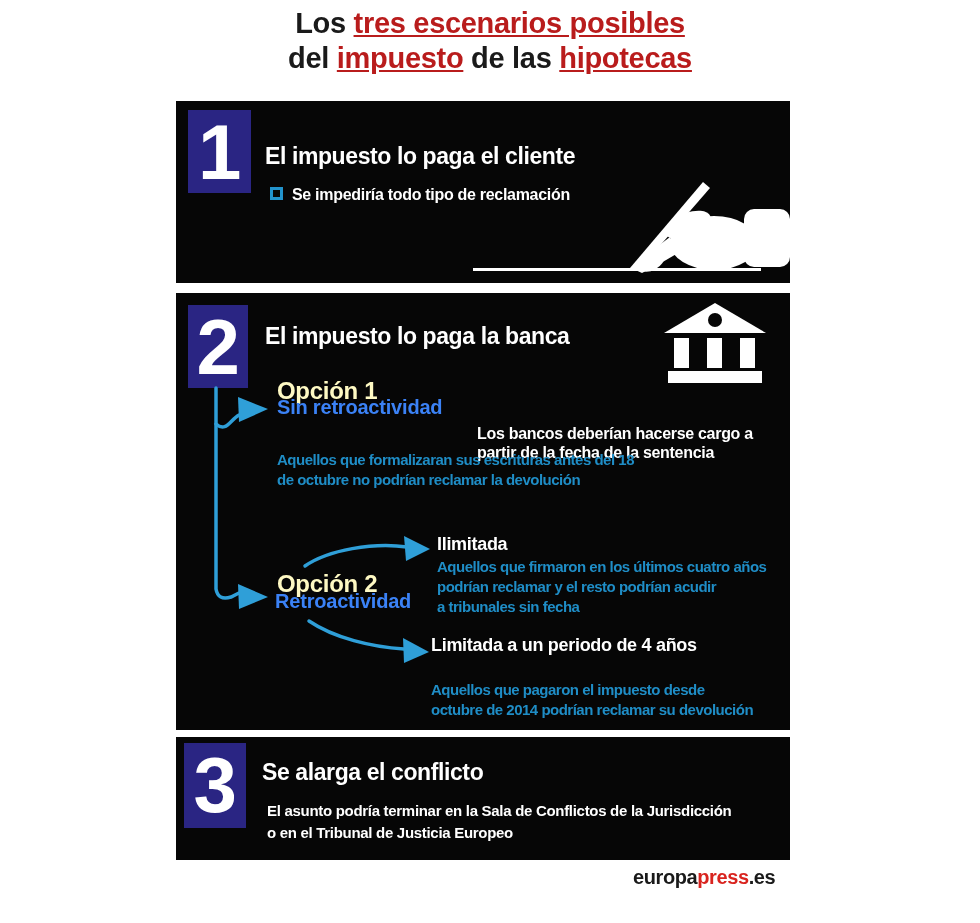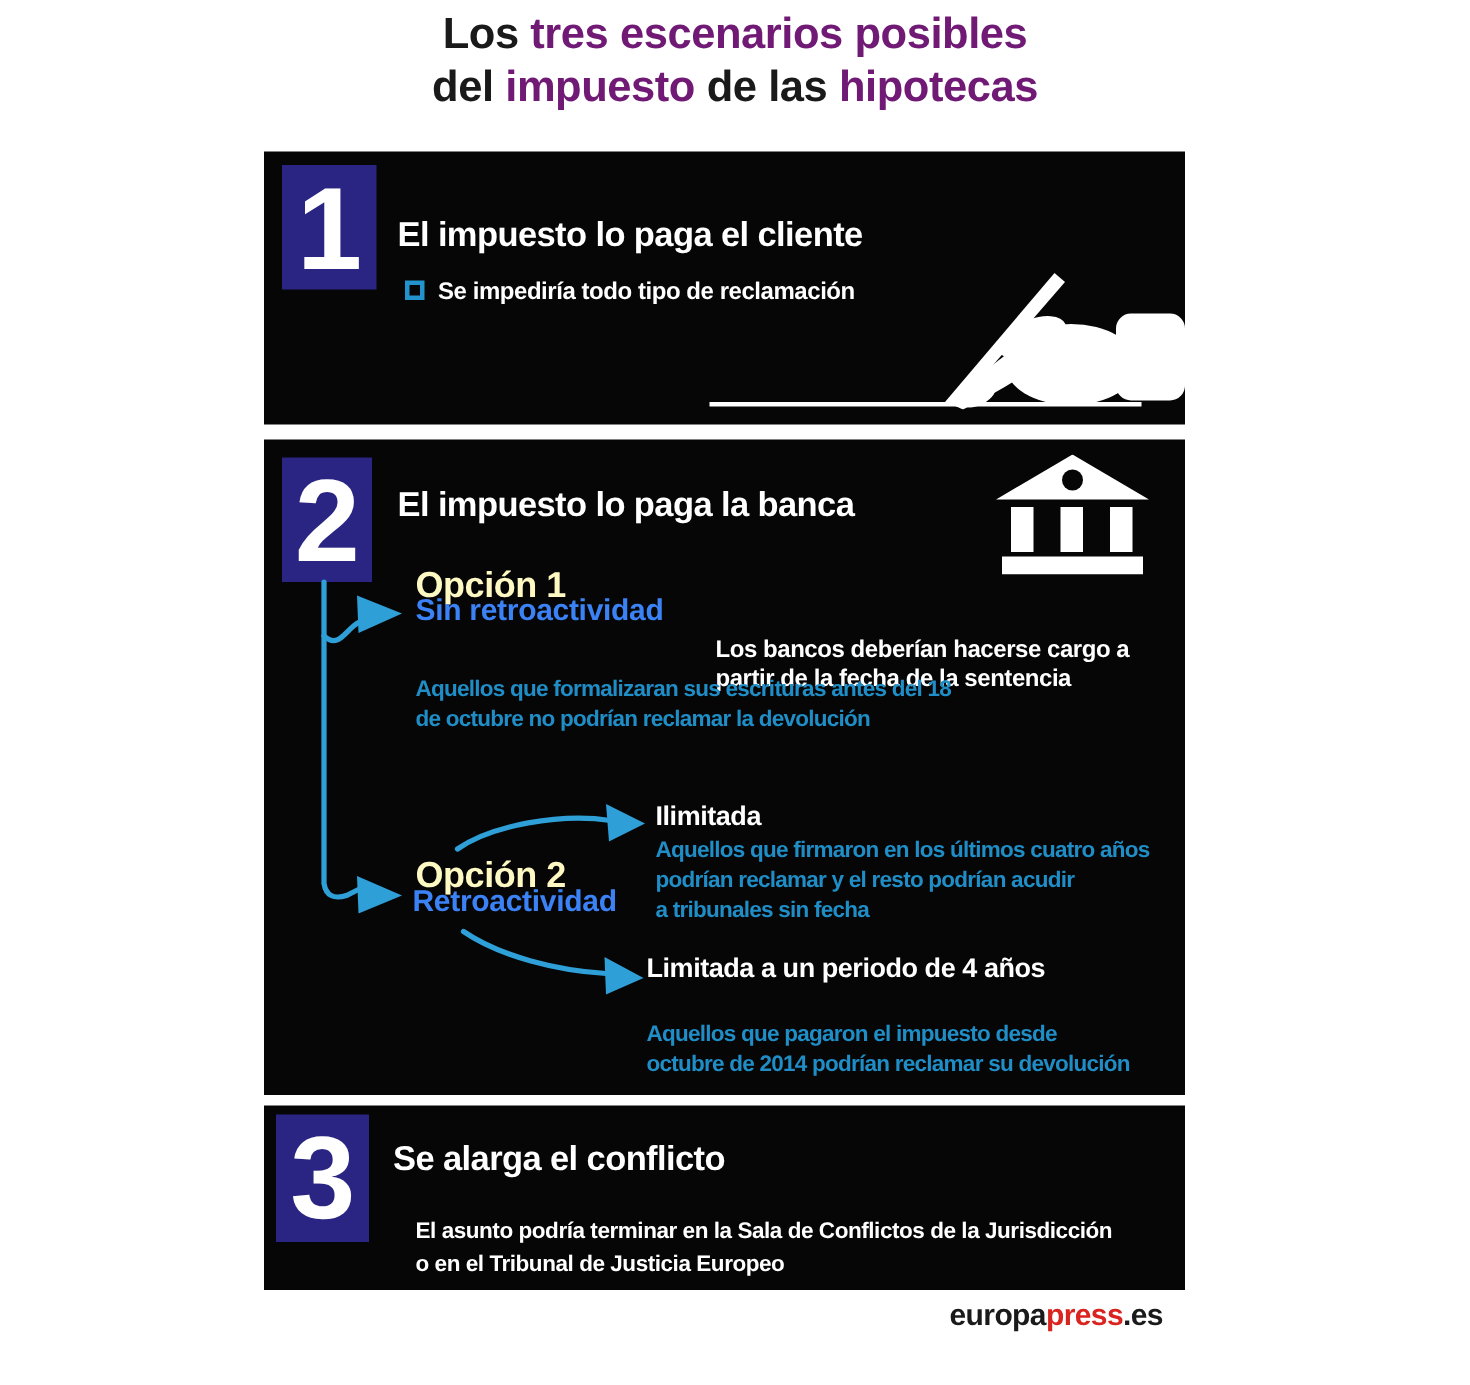--- a/index.html
+++ b/index.html
@@ -4,21 +4,21 @@
 <style>
   html,body{margin:0;padding:0;background:#ffffff;}
   .canvas{
     position:relative;width:980px;height:923px;background:#ffffff;overflow:hidden;
     font-family:"Liberation Sans",sans-serif;letter-spacing:-0.3px;
   }
   
   .title{position:absolute;left:0;top:6px;width:980px;text-align:center;
     font-size:29px;font-weight:bold;line-height:35px;}
   .t-dark{color:#1a1a1a;}
-  .t-blue{color:#701a75;}
+  .t-blue{color:#b91c1c;text-decoration:underline;}
   
   .panel{position:absolute;left:176px;width:614px;background:#060606;}
   .panel1{top:101px;height:182px;}
   .panel2{top:293px;height:437px;}
   .panel3{top:737px;height:123px;}
   .num-sq{position:absolute;background:#2a2583;color:#ffffff;font-weight:bold;
     text-align:center;font-size:78px;line-height:84px;}
   .sq1{left:12px;top:9px;width:63px;height:83px;}
   .sq2{left:12px;top:12px;width:60px;height:83px;}
   .sq3{left:8px;top:6px;width:62px;height:85px;}
@@ -47,21 +47,21 @@
   .o1-name{left:101px;top:103px;}
   .o1-note{left:301px;top:95px;}
   .o1-detail{left:101px;top:157px;}
   .ilim-title{left:261px;top:241px;}
   .ilim-detail{left:261px;top:264px;}
   .o2-label{left:101px;top:277px;}
   .o2-name{left:99px;top:297px;}
   .lim-title{left:255px;top:342px;}
   .lim-detail{left:255px;top:387px;}
   
-  .s3-body{position:absolute;left:86px;top:58px;margin:15px;color:#ffffff;
+  .s3-body{position:absolute;left:86px;top:58px;margin:5px;color:#ffffff;
     font-size:15px;font-weight:bold;line-height:22px;white-space:pre-line;letter-spacing:-0.3px;}
   
   .footer{position:absolute;left:633px;top:866px;font-size:20px;font-weight:bold;letter-spacing:-0.4px;}
   .f-dark{color:#1a1a1a;}
   .f-red{color:#d9241f;}
 </style>
 </head>
 <body>
 
 <div class="canvas">

